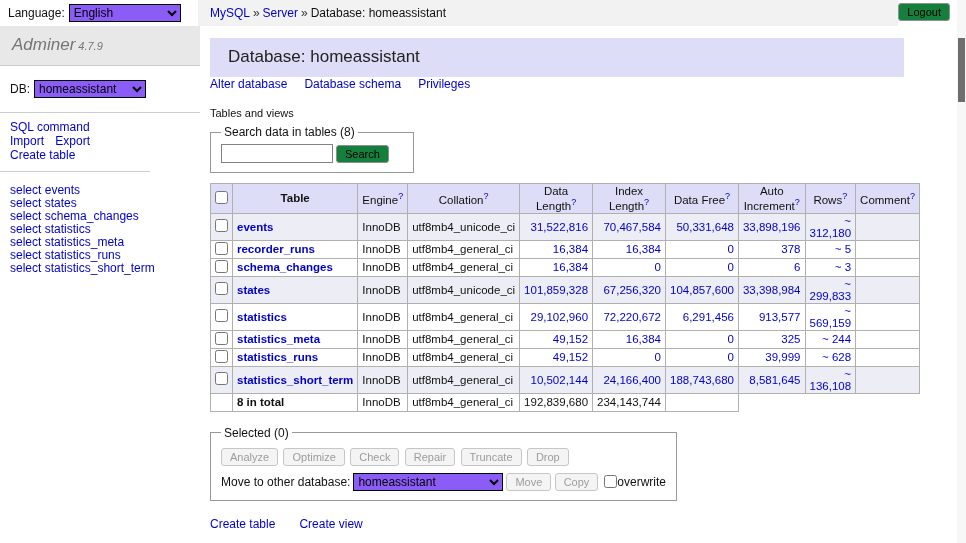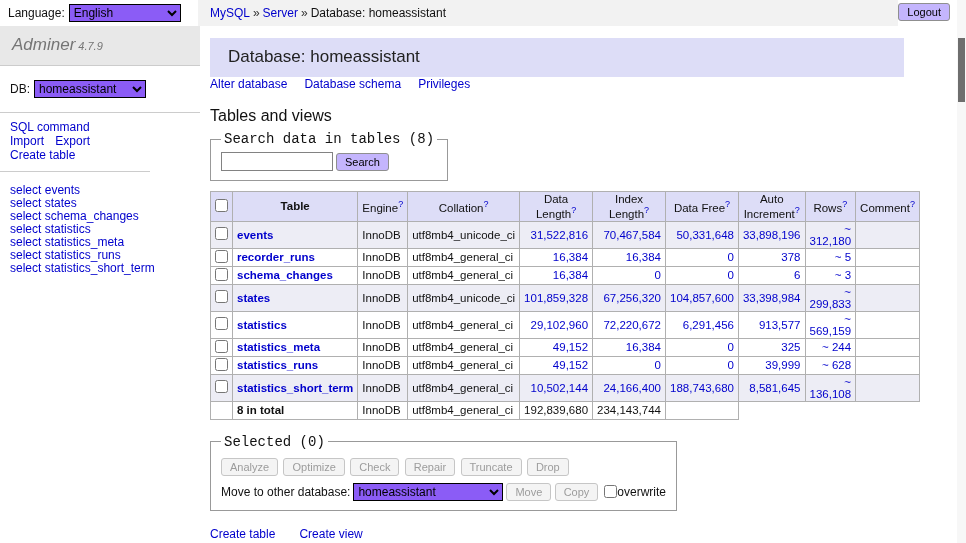--- a/index.html
+++ b/index.html
@@ -4,21 +4,21 @@
 <style>
   * { box-sizing: border-box; margin: 0; padding: 0; }
   html, body { width: 966px; height: 543px; }
   body {
     position: relative; overflow: hidden; background: #fff;
     font-family: "Liberation Sans", sans-serif; font-size: 12px; color: #111;
   }
   a { color: #0000cc; text-decoration: none; cursor: pointer; }
   button {
     font-family: "Liberation Sans", sans-serif; font-size: 11px;
-    padding: 2px 8px; background: #c4b5fd; border: 1px solid #8f8f8f;
+    padding: 2px 8px; background: #15803d; border: 1px solid #8f8f8f;
     border-radius: 3px; color: #000; cursor: pointer;
   }
   button:disabled, button.disabled {
     color: #9c9c9c; background: #f4f4f4; border-color: #c6c6c6; cursor: default;
   }
   select {
     font-family: "Liberation Sans", sans-serif; font-size: 12px;
     height: 18px; border: 1px solid #000000; background: #8b5cf6;
   }
   input[type=text] {
@@ -52,25 +52,25 @@
 
   
   .main { position: absolute; top: 26px; left: 200px; width: 712px; }
   .main-inner { padding: 0 8px 0 10px; }
   h2.pagetitle {
     margin-top: 12px; background: #ddddf7; padding: 9px 18px 10px;
     font-size: 17px; font-weight: 400; color: #222;
   }
   .db-links { }
   .db-links a { margin-right: 17px; }
-  h3 { font-size: 16px; font-weight: 400; color: #111; }
+  h3 { font-size: 11px; font-weight: 400; color: #111; }
   .h3-tables { margin-top: 16px; }
 
   fieldset { border: 1px solid #999; padding: 5px 10px 9px; display: inline-block; }
-  legend { font-size: 14px; padding: 0 3px; font-family: Liberation Mono, monospace; }
+  legend { font-size: 12px; padding: 0 3px; }
   .search-fs { margin-top: 6px; min-width: 204px; }
   .search-fs button { margin-left: 3px; }
 
   table.tables-table { border-collapse: collapse; margin-top: 10px; }
   .tables-table td { border: 1px solid #b0b0b0; padding: 1px 4px; height: 18px; font-size: 11.5px; }
   .tables-table thead td { background: #ddddf7; text-align: center; }
   .tables-table thead a { text-decoration: none; }
   .c-check { width: 22px; text-align: center; }
   .c-name { text-align: left; }
   .c-num { text-align: right; }

